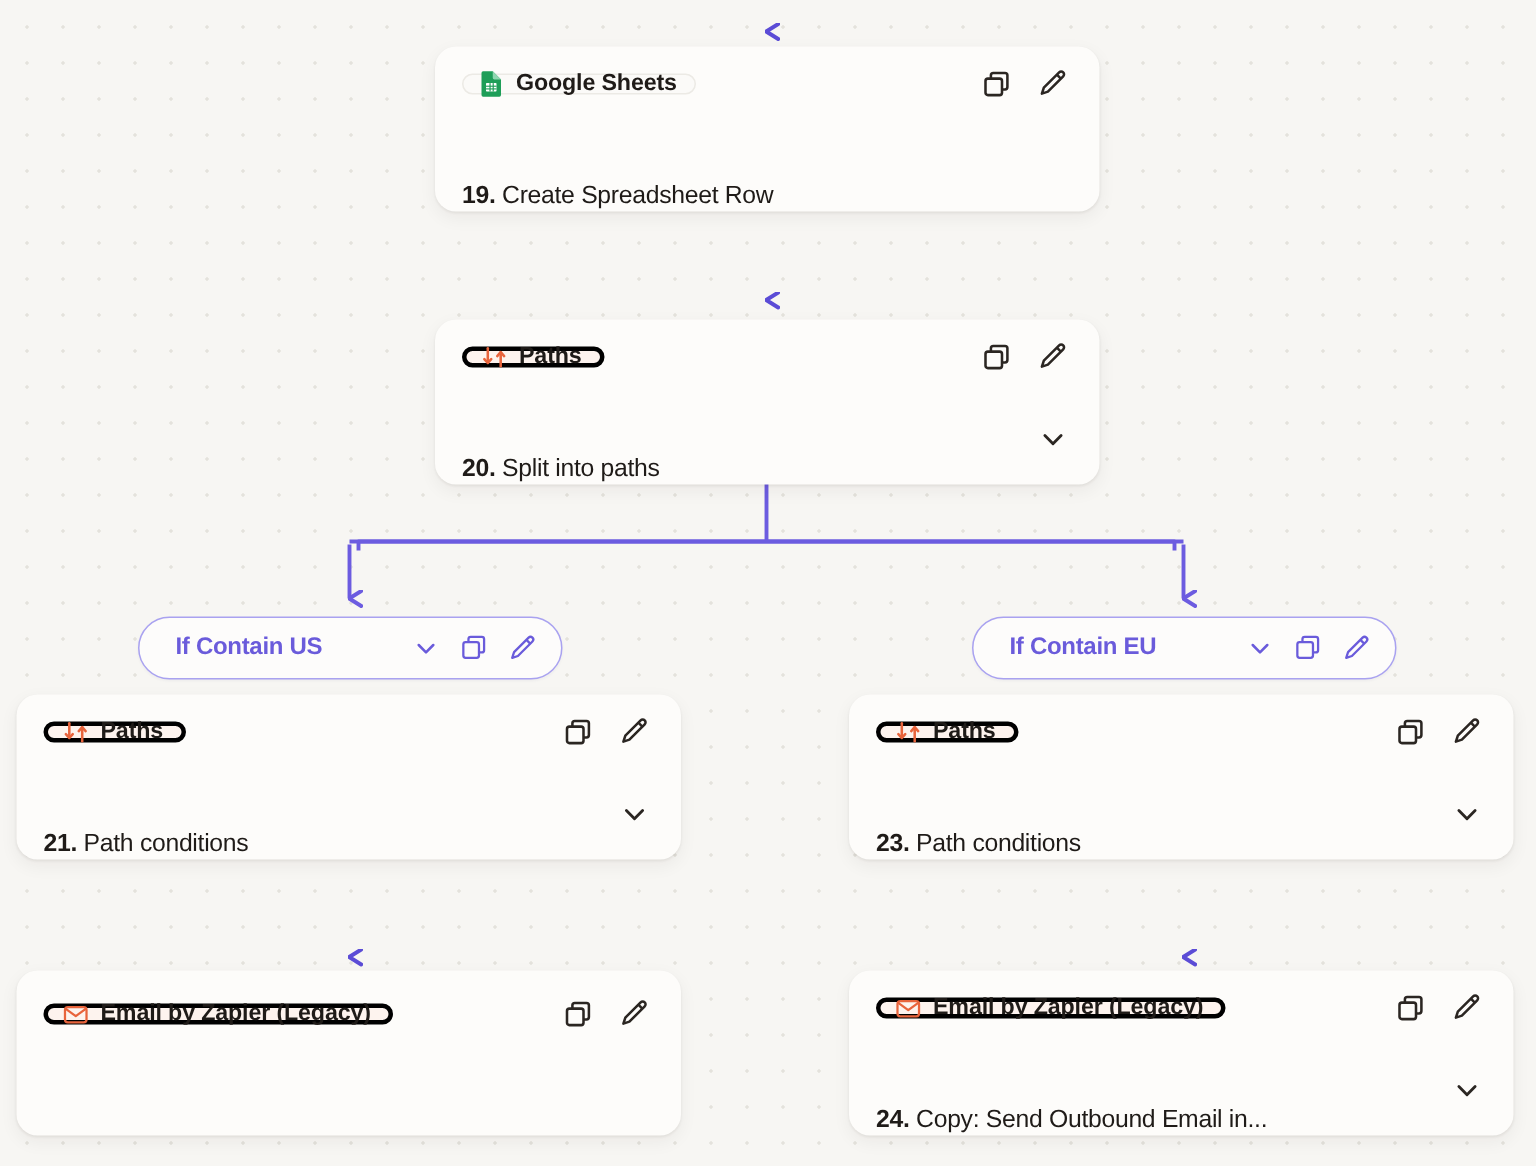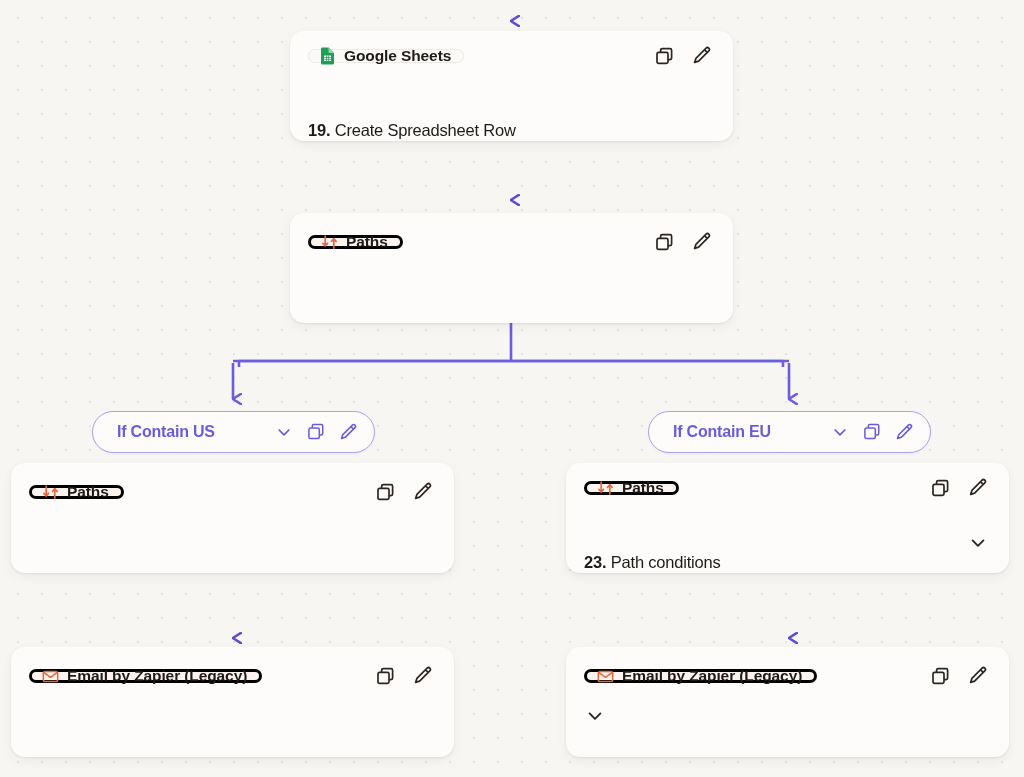--- a/index.html
+++ b/index.html
@@ -266,20 +266,31 @@
           </svg>
         </span>
         <span class="icon-btn">
           <svg width="20" height="20" viewBox="0 0 20 20">
             <path d="M14.1 2.2a1.9 1.9 0 0 1 2.7 2.7L6.6 15.1 2.6 16.4l1.3-4z" fill="none" stroke="#2b2622" stroke-width="1.7" stroke-linejoin="round"></path>
             <path d="M12.6 3.8 15.2 6.4" stroke="#2b2622" stroke-width="1.7"></path>
           </svg>
         </span>
       </span>
     </div>
+    <div class="card-body">
+      <span class="step-label">
+        <span class="num">20.</span>
+        <span>Split into paths</span>
+      </span>
+      <span class="chevron">
+        <svg width="20" height="20" viewBox="0 0 20 20">
+          <path d="M4.6 7.4 10 12.8l5.4-5.4" fill="none" stroke="#2b2622" stroke-width="1.9" stroke-linecap="round" stroke-linejoin="round"></path>
+        </svg>
+      </span>
+    </div>
   </div>
 
   <div class="branch-pill" style="left:648px; top:411px; width:283px;">
     <span class="pill-label">If Contain EU</span>
     <span class="pill-actions">
       <span class="icon-btn">
         <svg width="18" height="18" viewBox="0 0 20 20">
           <path d="M4.6 7.8 10 13.2l5.4-5.4" fill="none" stroke="#6a5bdb" stroke-width="1.9" stroke-linecap="round" stroke-linejoin="round"></path>
         </svg>
       </span>
@@ -342,20 +353,31 @@
           </svg>
         </span>
         <span class="icon-btn">
           <svg width="20" height="20" viewBox="0 0 20 20">
             <path d="M14.1 2.2a1.9 1.9 0 0 1 2.7 2.7L6.6 15.1 2.6 16.4l1.3-4z" fill="none" stroke="#2b2622" stroke-width="1.7" stroke-linejoin="round"></path>
             <path d="M12.6 3.8 15.2 6.4" stroke="#2b2622" stroke-width="1.7"></path>
           </svg>
         </span>
       </span>
     </div>
+    <div class="card-body">
+      <span class="step-label">
+        <span class="num">21.</span>
+        <span>Path conditions</span>
+      </span>
+      <span class="chevron">
+        <svg width="20" height="20" viewBox="0 0 20 20">
+          <path d="M4.6 7.4 10 12.8l5.4-5.4" fill="none" stroke="#2b2622" stroke-width="1.9" stroke-linecap="round" stroke-linejoin="round"></path>
+        </svg>
+      </span>
+    </div>
   </div>
 
   <div class="card" style="left:566px; top:463px; width:443px; height:110px;">
     <div class="card-head">
       <span class="app-chip orange">
         <span class="chip-icon">
           <svg width="17" height="17" viewBox="0 0 17 17">
             <path d="M4.2 2.2v9.4" stroke="#e8643c" stroke-width="1.7" stroke-linecap="round"></path>
             <path d="M1.9 9.4 4.2 12 6.5 9.4" fill="none" stroke="#e8643c" stroke-width="1.7" stroke-linecap="round" stroke-linejoin="round"></path>
             <path d="M12.8 14.2V4.8" stroke="#e8643c" stroke-width="1.7" stroke-linecap="round"></path>
@@ -440,20 +462,24 @@
         </span>
         <span class="icon-btn">
           <svg width="20" height="20" viewBox="0 0 20 20">
             <path d="M14.1 2.2a1.9 1.9 0 0 1 2.7 2.7L6.6 15.1 2.6 16.4l1.3-4z" fill="none" stroke="#2b2622" stroke-width="1.7" stroke-linejoin="round"></path>
             <path d="M12.6 3.8 15.2 6.4" stroke="#2b2622" stroke-width="1.7"></path>
           </svg>
         </span>
       </span>
     </div>
     <div class="card-body">
+      <span class="step-label">
+        <span class="num">24.</span>
+        <span>Copy: Send Outbound Email in...</span>
+      </span>
       <span class="chevron">
         <svg width="20" height="20" viewBox="0 0 20 20">
           <path d="M4.6 7.4 10 12.8l5.4-5.4" fill="none" stroke="#2b2622" stroke-width="1.9" stroke-linecap="round" stroke-linejoin="round"></path>
         </svg>
       </span>
     </div>
   </div>
 
 </div>
 

